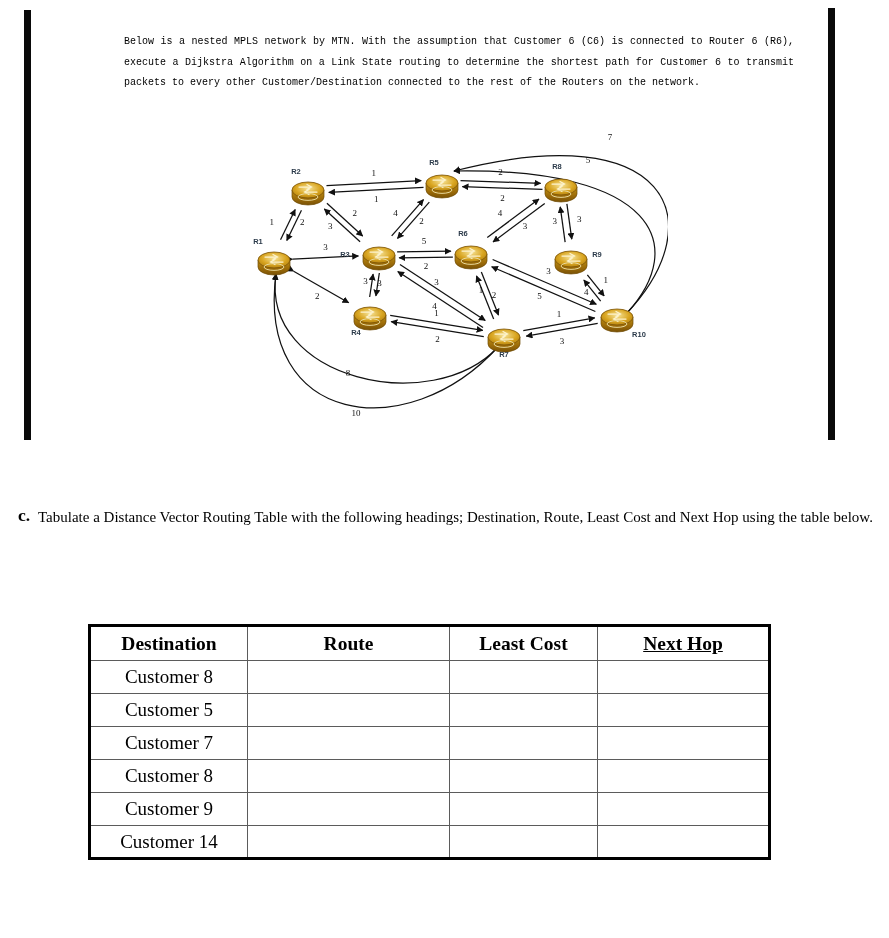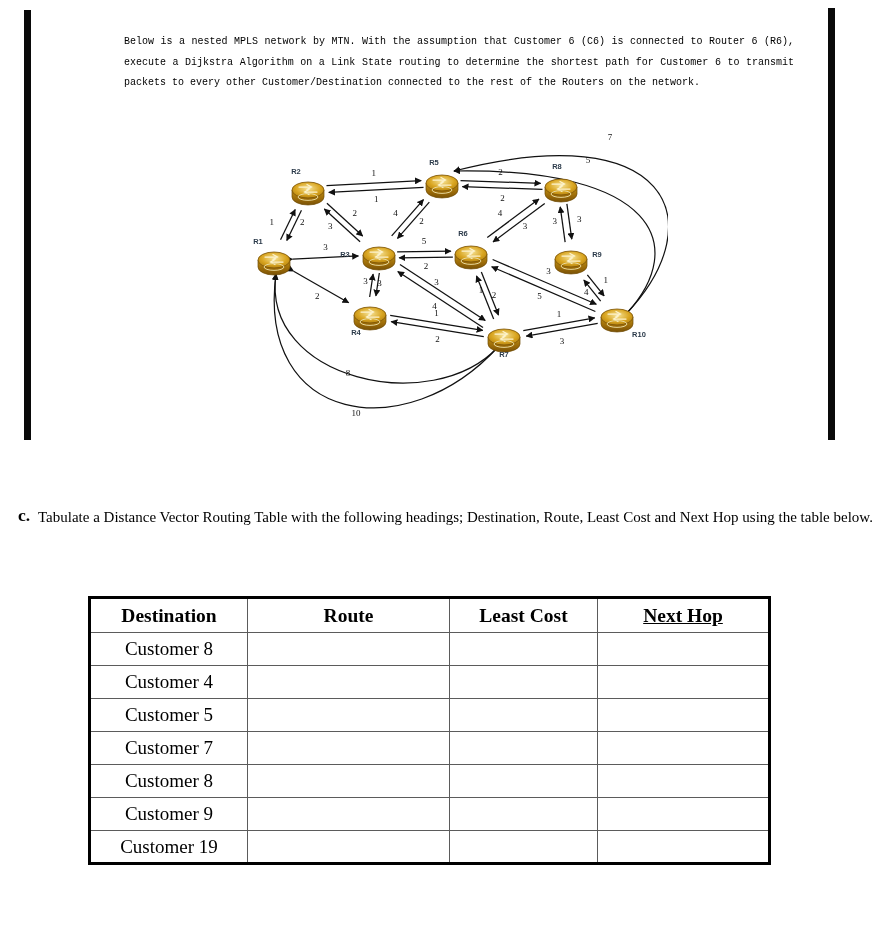--- a/index.html
+++ b/index.html
@@ -32,20 +32,21 @@
     font-weight:bold;font-size:17.5px;width:28px;flex:0 0 28px;
     text-align:left;padding-left:8px;box-sizing:border-box;
   }
   .part-c .ctext{font-size:15px;line-height:25.5px;width:848px;}
 
   
   .tbl-wrap{position:absolute;left:88px;top:596px;width:680px;}
   table.dv{
     border-collapse:collapse;width:680px;
     table-layout:fixed;
+    margin-top:28px;
   }
   table.dv td,table.dv th{
     border:1px solid #5b5b5b;
     height:33px;box-sizing:border-box;
     padding:0 6px;
   }
   table.dv thead th{
     border-top:3px solid #000;
     font-weight:bold;font-size:19.5px;text-align:center;
     height:35px;
@@ -320,26 +321,20 @@
         </tr>
       </thead>
       <tbody id="dv-body">
           <tr>
             <td>Customer 8</td>
             <td></td>
             <td></td>
             <td></td>
           </tr>
           <tr>
-            <td>Customer 4</td>
-            <td></td>
-            <td></td>
-            <td></td>
-          </tr>
-          <tr>
             <td>Customer 5</td>
             <td></td>
             <td></td>
             <td></td>
           </tr>
           <tr>
             <td>Customer 7</td>
             <td></td>
             <td></td>
             <td></td>
@@ -350,21 +345,21 @@
             <td></td>
             <td></td>
           </tr>
           <tr>
             <td>Customer 9</td>
             <td></td>
             <td></td>
             <td></td>
           </tr>
           <tr>
-            <td>Customer 19</td>
+            <td>Customer 14</td>
             <td></td>
             <td></td>
             <td></td>
           </tr>
         </tbody>
     </table>
   </div>
 
 </div>
 

